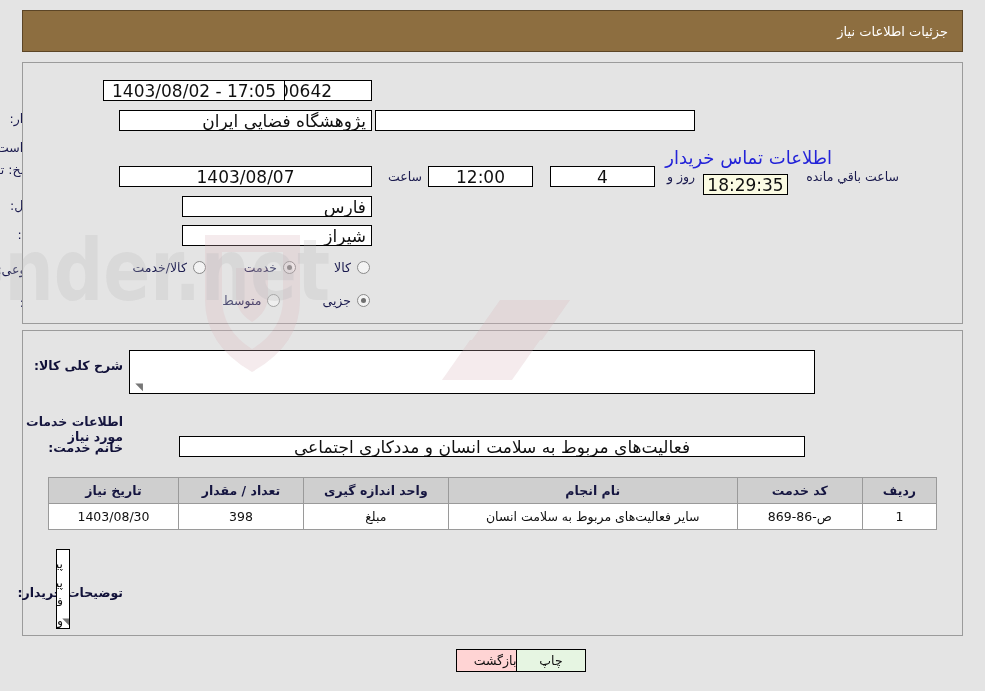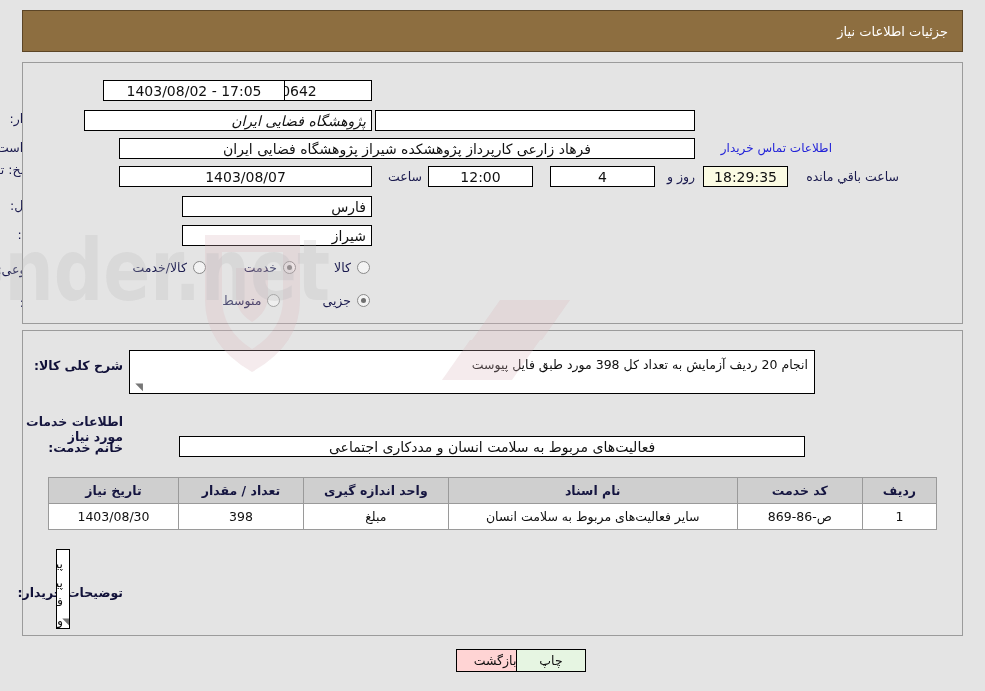--- a/index.html
+++ b/index.html
@@ -65,38 +65,39 @@
     color: #1a1a4e;
     font-size: 12.5px;
     white-space: nowrap;
   }
   .lbl-2line { line-height: 15px; white-space: normal; text-align: right; }
 
   .box {
     background: #ffffff;
     border: 1px solid #000000;
     height: 21px;
-    font-size: 14px;
+    font-size: 17px;
     color: #101010;
     display: flex;
     align-items: center;
     padding: 0 5px;
     overflow: hidden;
     white-space: nowrap;
   }
   .box.center { justify-content: center; }
   .box.right  { justify-content: flex-start; }
   .box.timer { background: #fbfbe3; justify-content: center; }
 
   .link {
     color: #2323d8;
-    font-size: 12px;
+    font-size: 18px;
     text-decoration: none;
     cursor: pointer;
     white-space: nowrap;
+    margin-top: 6px;
   }
 
   
   .radio {
     width: 13px; height: 13px;
     border-radius: 50%;
     border: 1px solid #8a8a8a;
     background: #f3f3f3;
     display: inline-block;
     position: relative;
@@ -231,36 +232,35 @@
   <div class="box center" style="position:absolute; right:613px; top:80px; width:253px; z-index:3;">1103030128000642</div>
 
   <div class="frow" style="right:290px; top:81px;">
     <span class="lbl">تاریخ و ساعت اعلان عمومی:</span>
   </div>
   <div class="box center" style="position:absolute; right:700px; top:80px; left:103px; width:auto; z-index:3;">17:05 - 1403/08/02</div>
 
   <div class="frow" style="right:877px; top:111px;">
     <span class="lbl">نام دستگاه خریدار:</span>
   </div>
-  <div class="box right" style="position:absolute; right:613px; top:110px; width:288px; z-index:3;font-style:italic;">پژوهشگاه فضایی ایران</div>
+  <div class="box right" style="position:absolute; right:613px; top:110px; width:253px; z-index:3;">پژوهشگاه فضایی ایران</div>
   <div class="box right" style="position:absolute; right:290px; top:110px; width:320px; z-index:3;"></div>
 
   <div class="frow" style="right:877px; top:140px;">
     <span class="lbl">ایجاد کننده درخواست:</span>
   </div>
-  <div class="box right" style="position:absolute; right:290px; top:138px; width:576px; justify-content:center; z-index:3;">فرهاد زارعی کارپرداز پژوهشکده شیراز پژوهشگاه فضایی ایران</div>
   <a class="link" style="position:absolute; right:153px; top:141px; z-index:3;">اطلاعات تماس خریدار</a>
 
   <div class="frow lbl lbl-2line" style="right:877px; top:162px; width:120px; display:block;">مهلت ارسال پاسخ: تا تاریخ:</div>
   <div class="box center" style="position:absolute; right:613px; top:166px; width:253px; z-index:3;">1403/08/07</div>
   <span class="lbl" style="position:absolute; right:563px; top:169px; z-index:3;">ساعت</span>
   <div class="box center" style="position:absolute; right:452px; top:166px; width:105px; z-index:3;">12:00</div>
   <div class="box center" style="position:absolute; right:330px; top:166px; width:105px; z-index:3;">4</div>
   <span class="lbl" style="position:absolute; right:290px; top:169px; z-index:3;">روز و</span>
-  <div class="box timer" style="position:absolute; right:197px; top:166px; width:85px; z-index:3;">18:29:35</div>
+  <div class="box timer" style="position:absolute; right:197px; top:174px; width:85px; z-index:3;">18:29:35</div>
   <span class="lbl" style="position:absolute; right:86px; top:169px; z-index:3;">ساعت باقي مانده</span>
 
   <div class="frow" style="right:877px; top:198px;">
     <span class="lbl">استان محل تحویل:</span>
   </div>
   <div class="box right" style="position:absolute; right:613px; top:196px; width:190px; z-index:3;">فارس</div>
 
   <div class="frow" style="right:877px; top:227px;">
     <span class="lbl">شهر محل تحویل:</span>
   </div>
@@ -295,35 +295,34 @@
     <label class="opt">
       <span class="radio"></span>
       <span>متوسط</span>
     </label>
   </div>
 
   <div class="panel panel-bottom"></div>
 
   <span class="lbl bold-lbl" style="position:absolute; right:862px; top:358px; z-index:3;">شرح کلی کالا:</span>
   <div class="ta" style="position:absolute; right:170px; top:350px; width:686px; height:44px; z-index:3;">
-    <span>انجام 20 ردیف آزمایش به تعداد کل 398 مورد طبق فایل پیوست</span>
     <span class="grip">◥</span>
   </div>
 
   <div class="section-title" style="right:862px; top:414px; z-index:3;">اطلاعات خدمات مورد نیاز</div>
 
   <span class="lbl bold-lbl" style="position:absolute; right:862px; top:440px; z-index:3;">خانم خدمت:</span>
   <div class="box right" style="position:absolute; right:180px; top:436px; width:626px; justify-content:center; z-index:3;">فعالیت‌های مربوط به سلامت انسان و مددکاری اجتماعی</div>
 
   <table class="items">
     <thead>
       <tr>
         <th style="width:42px;">ردیف</th>
         <th style="width:125px;">کد خدمت</th>
-        <th>نام اسناد</th>
+        <th>نام انجام</th>
         <th style="width:140px;">واحد اندازه گیری</th>
         <th style="width:125px;">تعداد / مقدار</th>
         <th style="width:130px;">تاریخ نیاز</th>
       </tr>
     </thead>
     <tbody>
       <tr>
         <td>1</td>
         <td>ص-86-869</td>
         <td>سایر فعالیت‌های مربوط به سلامت انسان</td>

